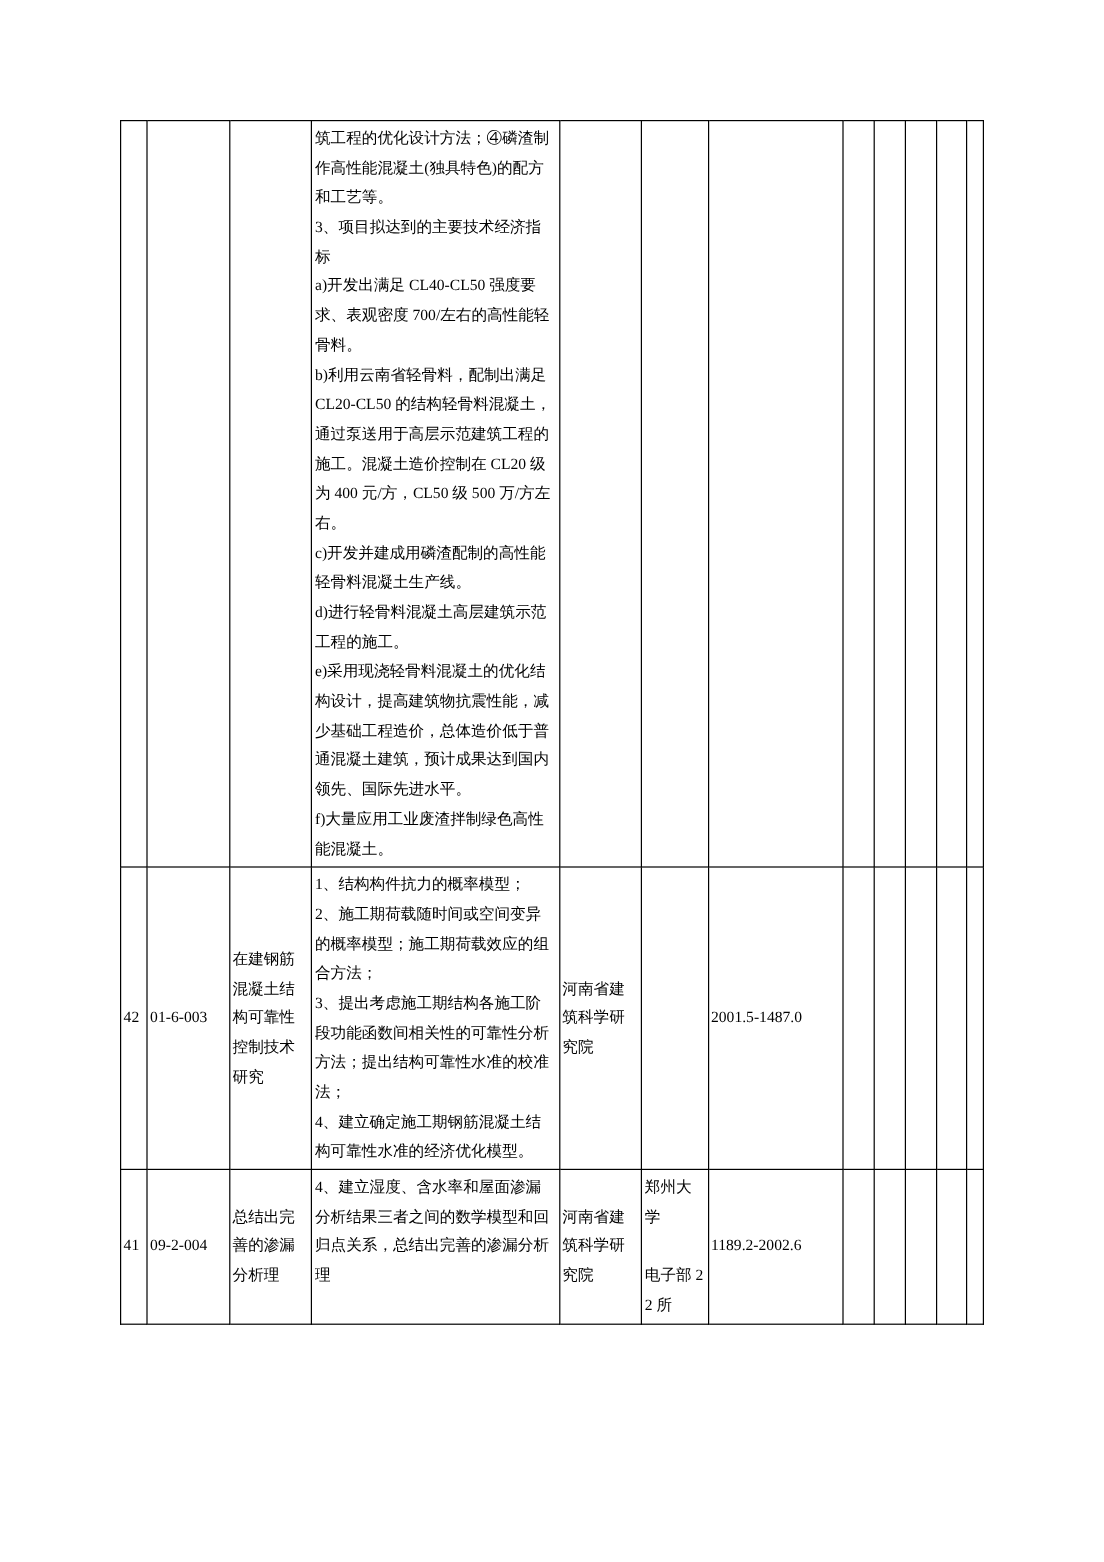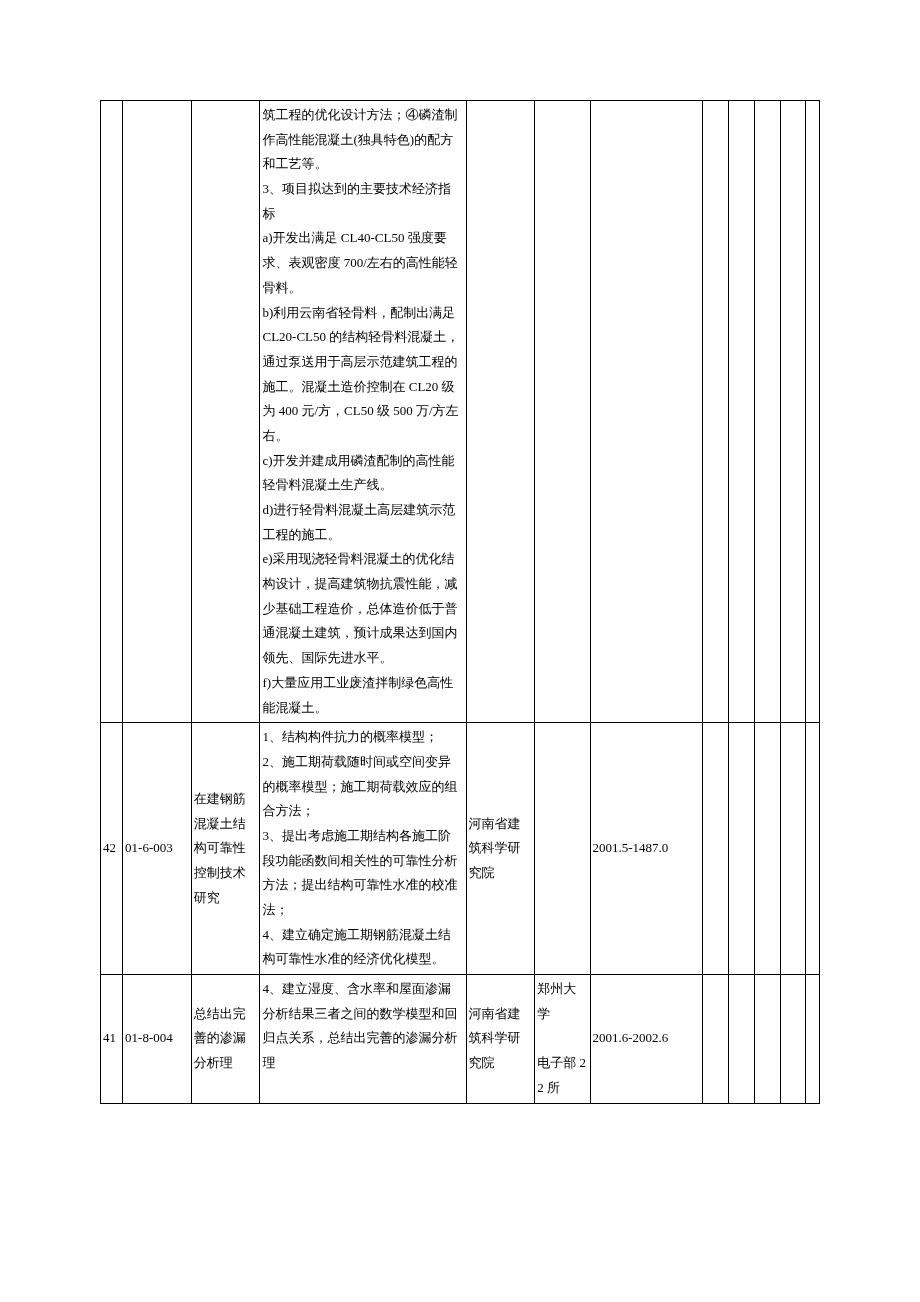--- a/index.html
+++ b/index.html
@@ -86,26 +86,26 @@
           <td></td>
           <td>2001.5-1487.0</td>
           <td></td>
           <td></td>
           <td></td>
           <td></td>
           <td></td>
         </tr>
         <tr>
           <td>41</td>
-          <td>01-8-004</td>
+          <td>09-2-004</td>
           <td>总结出完善的渗漏分析理</td>
           <td class="body-cell">4、建立湿度、含水率和屋面渗漏分析结果三者之间的数学模型和回归点关系，总结出完善的渗漏分析理</td>
           <td>河南省建筑科学研究院</td>
           <td>郑州大学<br><br>电子部 22 所</td>
-          <td>2001.6-2002.6</td>
+          <td>1189.2-2002.6</td>
           <td></td>
           <td></td>
           <td></td>
           <td></td>
           <td></td>
         </tr>
       </tbody>
   </table>
 </div>
 

